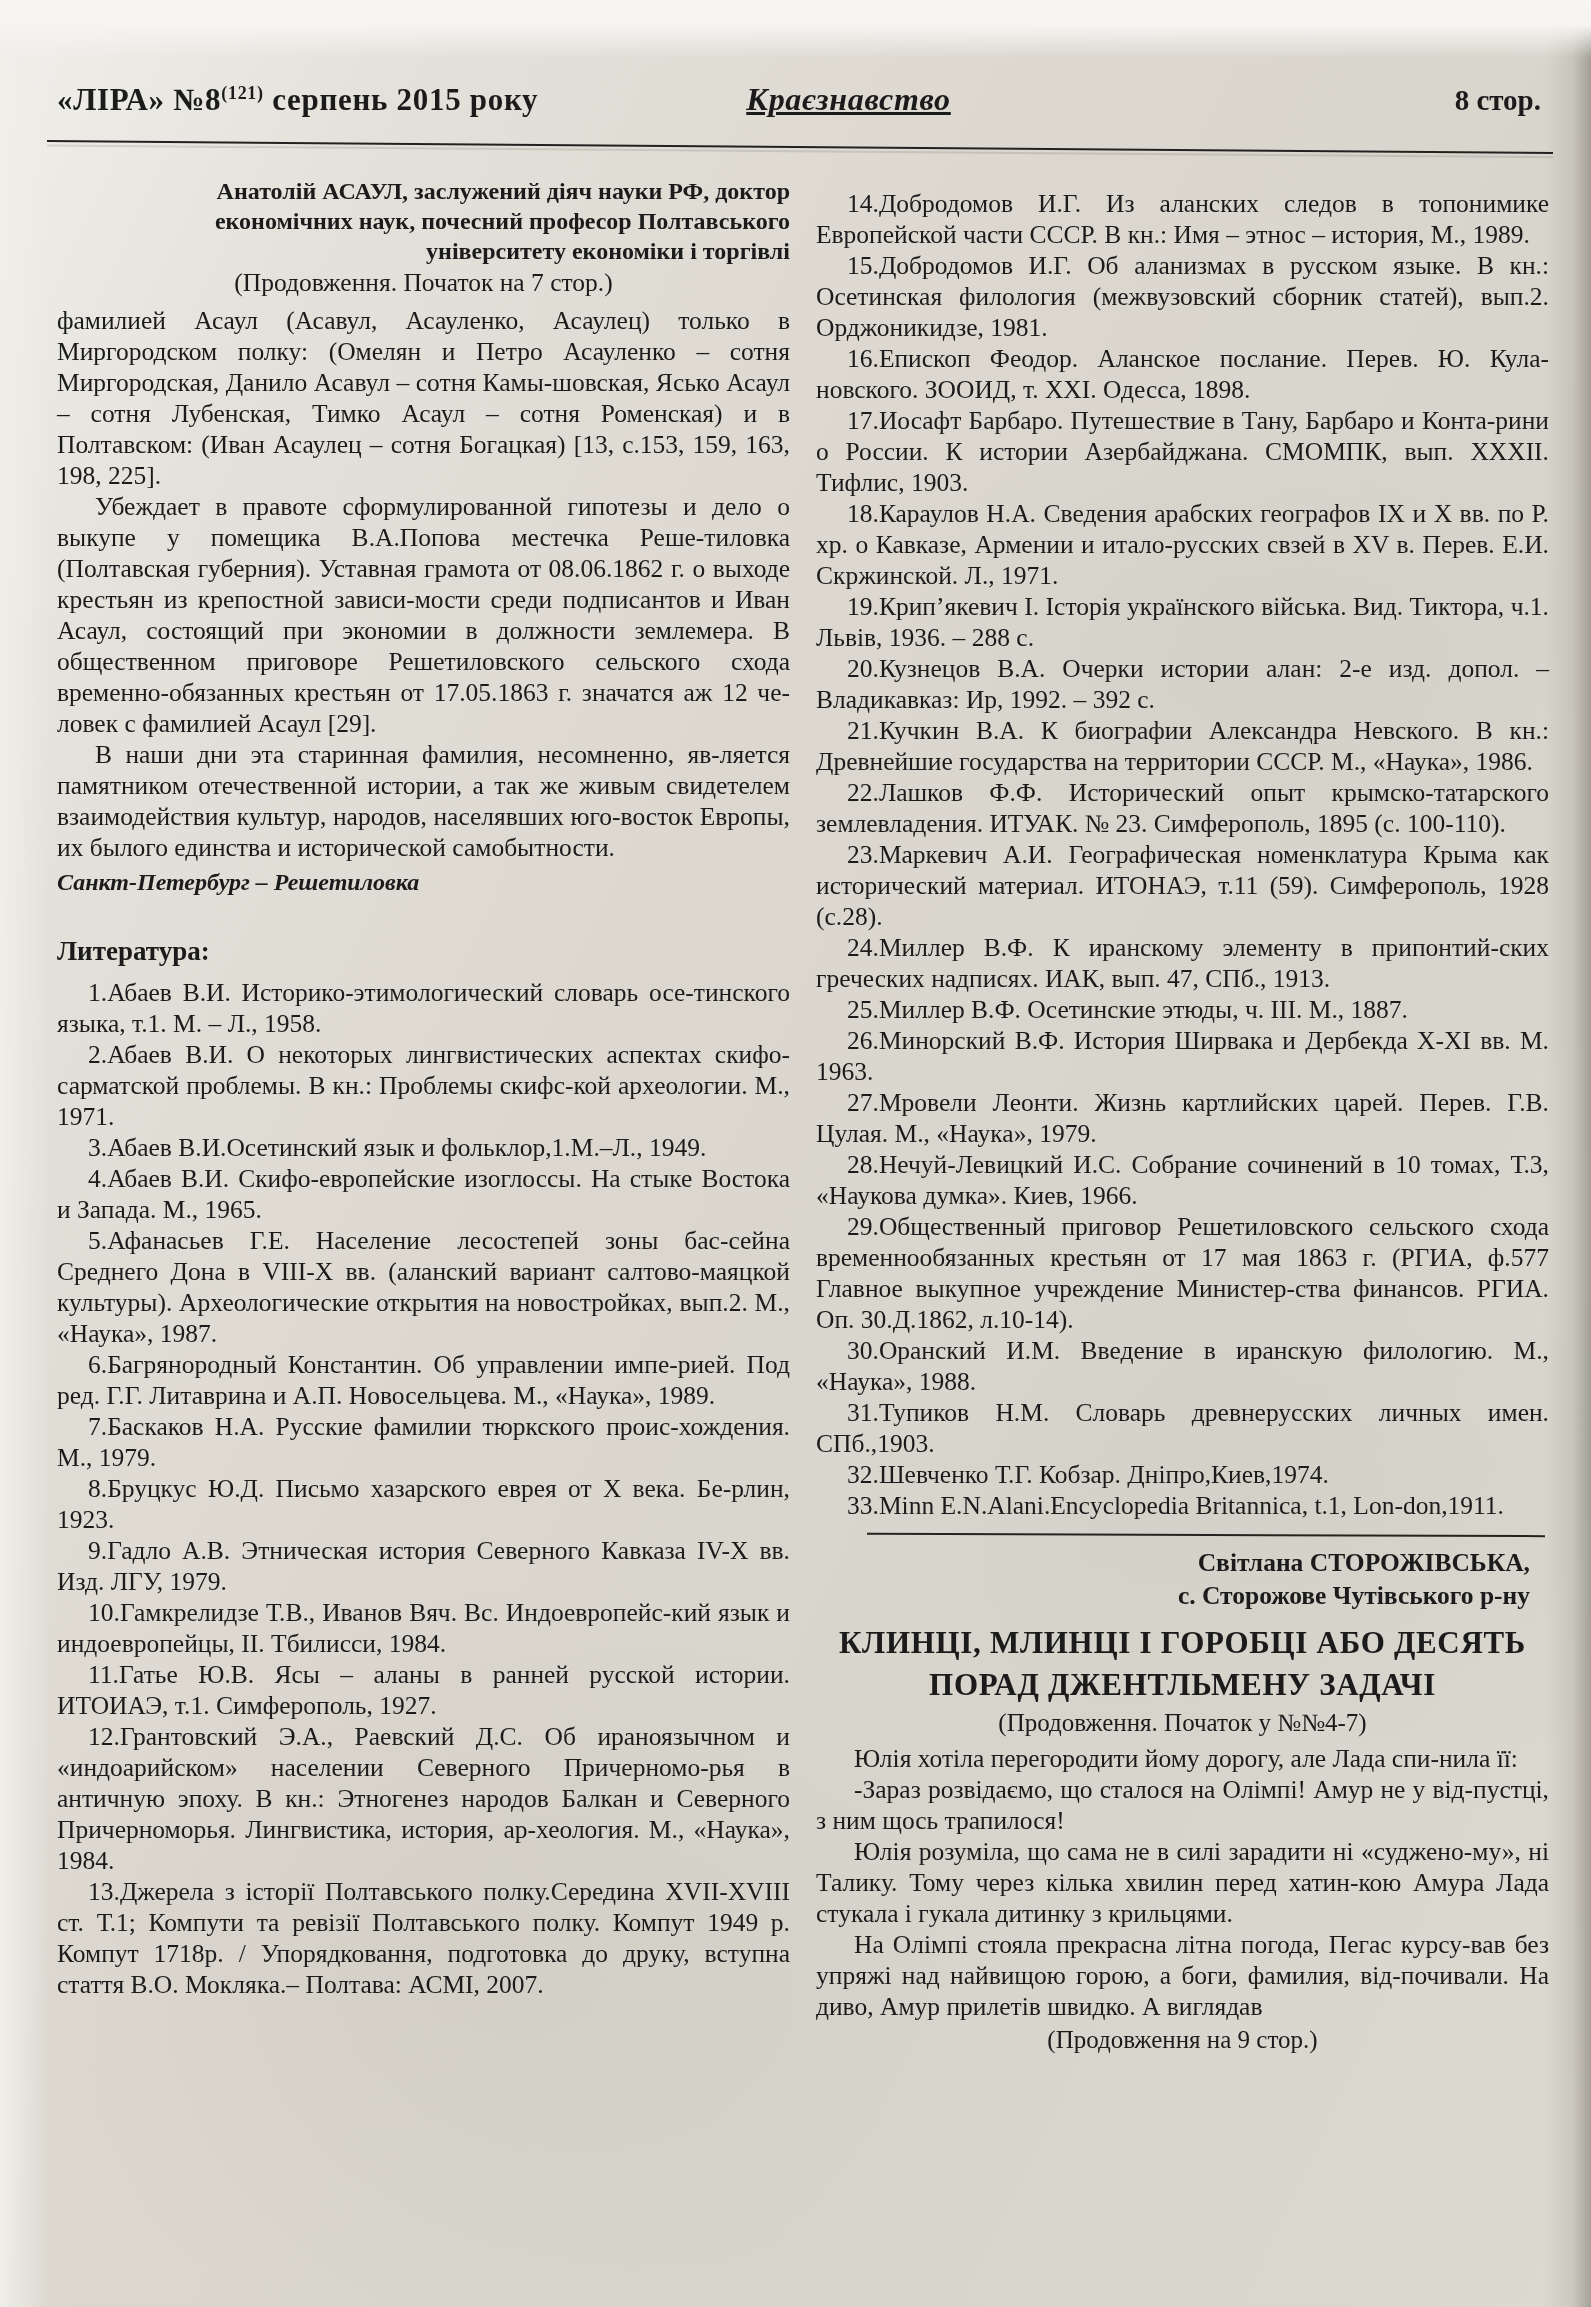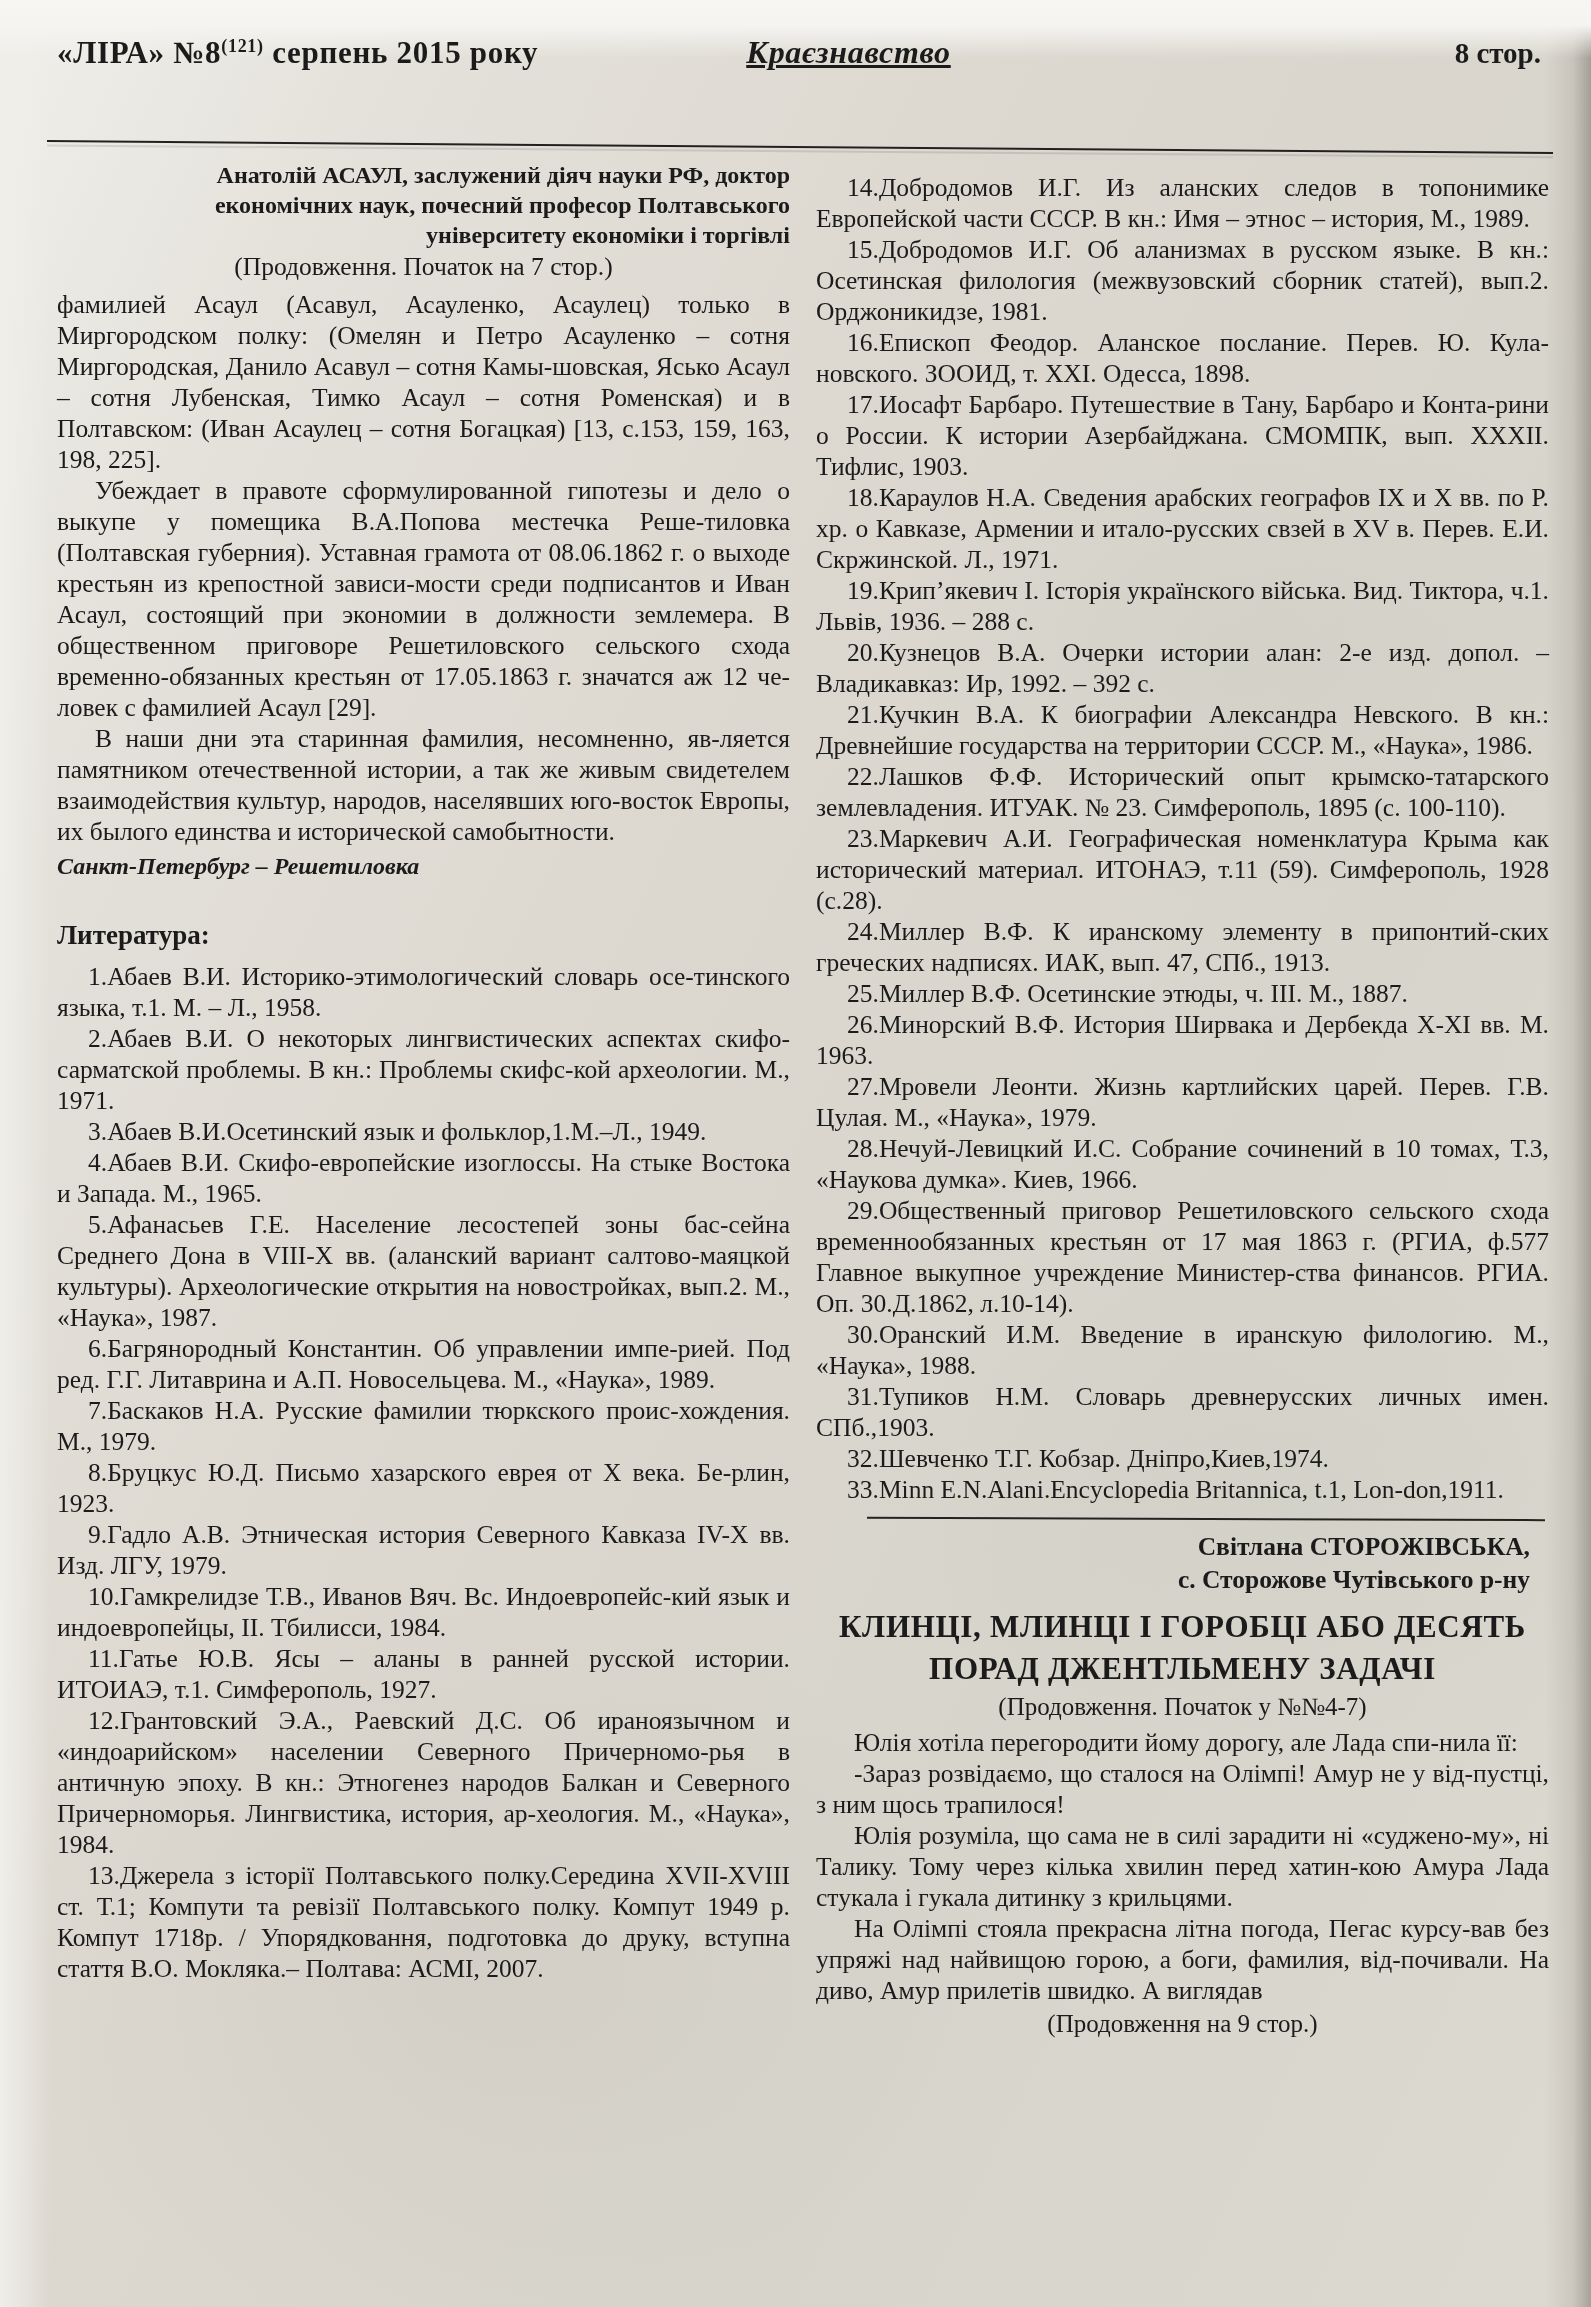--- a/index.html
+++ b/index.html
@@ -25,31 +25,31 @@
   }
   .header{
     position:absolute;top:34px;left:57px;right:51px;
     display:flex;align-items:baseline;font-family:Liberation Serif, serif;
   }
   .masthead{font-weight:bold;font-size:31px;white-space:nowrap;letter-spacing:0.7px;}
   .masthead sup{font-size:18px;font-weight:bold;}
   .section-title{
     font-weight:bold;font-style:italic;font-size:32px;
     text-decoration:underline;
-    margin-left:208px;letter-spacing:0.7px;
+    margin-left:208px;letter-spacing:0.7px;margin-top:47px;
   }
   .page-number{margin-left:auto;font-weight:bold;font-size:29px;white-space:nowrap;}
   .header-rule{
     position:absolute;left:47px;top:146px;width:1506px;height:2.2px;
     background:#22211f;
     transform:rotate(0.45deg);
     box-shadow:0 4.4px 0 rgba(30,30,28,0.12);
   }
   .columns{
-    position:absolute;top:160px;left:57px;
+    position:absolute;top:176px;left:57px;
     display:flex;gap:26px;
   }
   .col{width:733px;}
   .col-right{padding-top:11.7px;}
 
   .byline1{
     font-weight:bold;font-size:24px;line-height:30px;
     text-align:right;padding-left:87px;
   }
   h1.title1{

